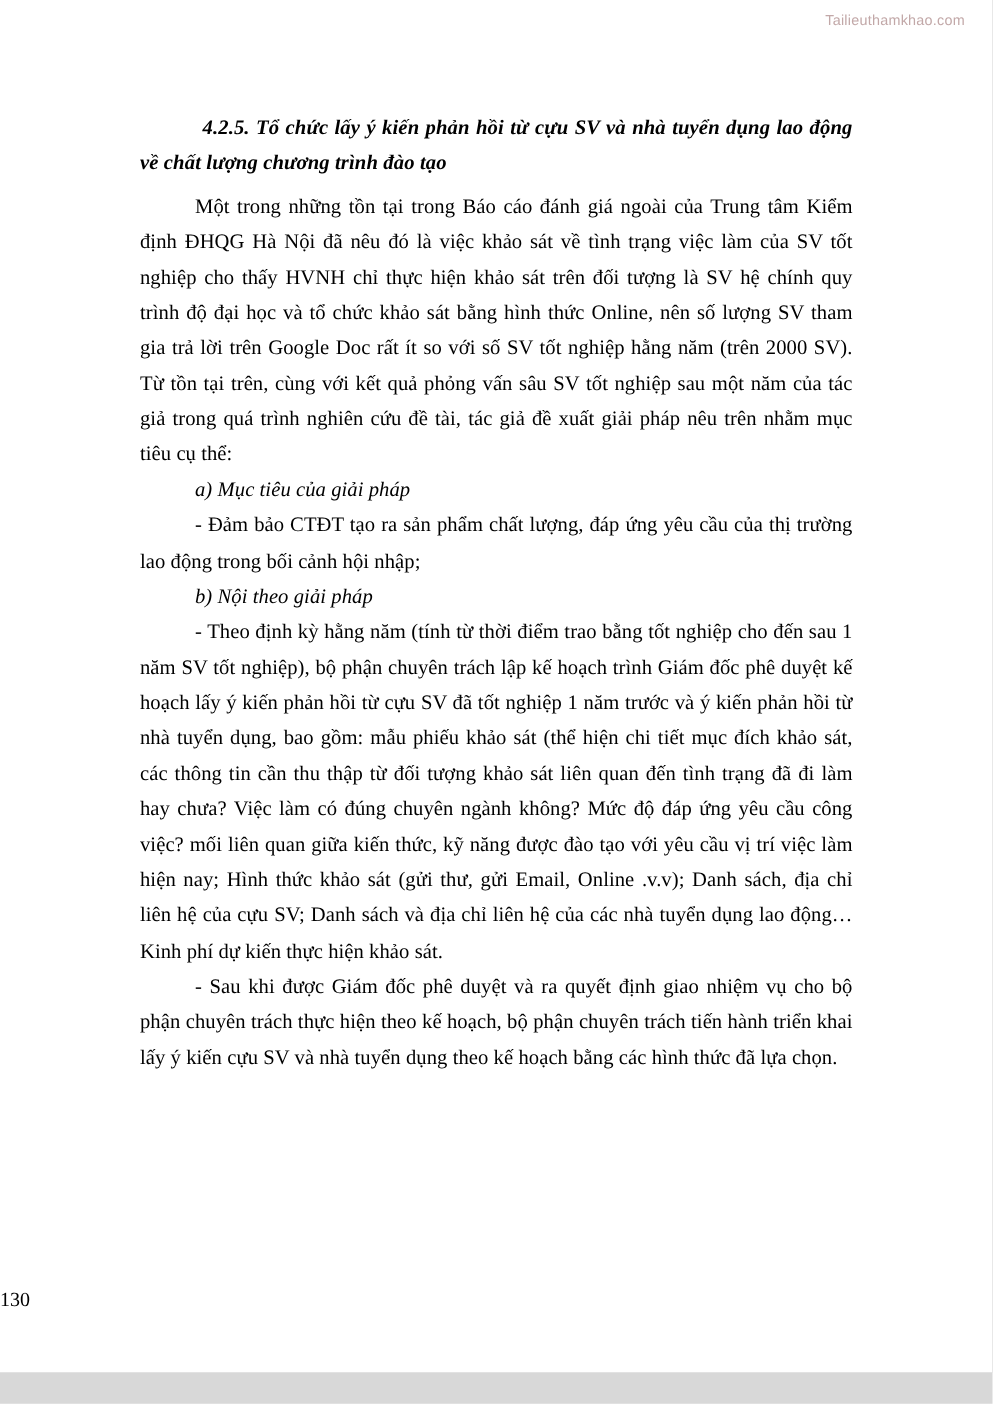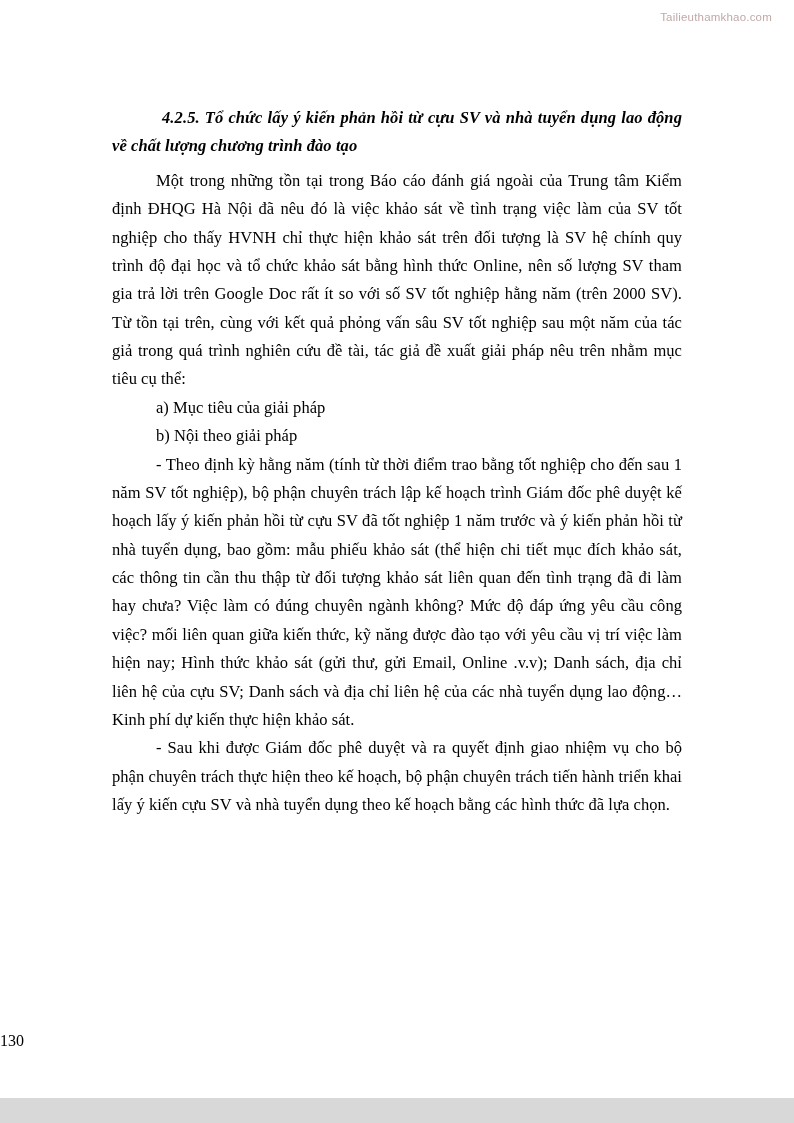--- a/index.html
+++ b/index.html
@@ -25,41 +25,41 @@
     font-family: "Liberation Sans", sans-serif;
     font-size: 11.5px;
     color: #c2a8a8;
     letter-spacing: 0.2px;
   }
   .content {
     position: absolute;
     left: 112px;
     top: 88px;
     width: 570px;
-    margin-top: 16px;
   }
   .heading {
     font-weight: bold;
     font-style: italic;
     font-size: 16.5px;
     line-height: 1.72;
     text-align: justify;
     text-indent: 50px;
     margin: 0 0 6px 0;
     letter-spacing: 0.1px;
   }
   p.body {
     font-size: 16.5px;
     line-height: 1.72;
     text-align: justify;
     text-indent: 44px;
     margin: 0;
     letter-spacing: 0.05px;
   }
   p.body.italic-lead {
+    font-style: italic;
   }
   .page-number {
     position: absolute;
     left: 0;
     right: 0;
     top: 1032px;
     font-size: 16px;
   }
 </style>
 </head>
@@ -68,20 +68,21 @@
 <div class="page">
 
   <div class="watermark">Tailieuthamkhao.com</div>
 
   <div class="content">
 
     <div class="heading">4.2.5. Tổ chức lấy ý kiến phản hồi từ cựu SV và nhà tuyển dụng lao động về chất lượng chương trình đào tạo</div>
 
     <p class="body">Một trong những tồn tại trong Báo cáo đánh giá ngoài của Trung tâm Kiểm định ĐHQG Hà Nội đã nêu đó là việc khảo sát về tình trạng việc làm của SV tốt nghiệp cho thấy HVNH chỉ thực hiện khảo sát trên đối tượng là SV hệ chính quy trình độ đại học và tổ chức khảo sát bằng hình thức Online, nên số lượng SV tham gia trả lời trên Google Doc rất ít so với số SV tốt nghiệp hằng năm (trên 2000 SV). Từ tồn tại trên, cùng với kết quả phỏng vấn sâu SV tốt nghiệp sau một năm của tác giả trong quá trình nghiên cứu đề tài, tác giả đề xuất giải pháp nêu trên nhằm mục tiêu cụ thể:</p>
     <p class="body italic-lead">a) Mục tiêu của giải pháp</p>
+    <p class="body">- Đảm bảo CTĐT tạo ra sản phẩm chất lượng, đáp ứng yêu cầu của thị trường lao động trong bối cảnh hội nhập;</p>
     <p class="body italic-lead">b) Nội theo giải pháp</p>
     <p class="body">- Theo định kỳ hằng năm (tính từ thời điểm trao bằng tốt nghiệp cho đến sau 1 năm SV tốt nghiệp), bộ phận chuyên trách lập kế hoạch trình Giám đốc phê duyệt kế hoạch lấy ý kiến phản hồi từ cựu SV đã tốt nghiệp 1 năm trước và ý kiến phản hồi từ nhà tuyển dụng, bao gồm: mẫu phiếu khảo sát (thể hiện chi tiết mục đích khảo sát, các thông tin cần thu thập từ đối tượng khảo sát liên quan đến tình trạng đã đi làm hay chưa? Việc làm có đúng chuyên ngành không? Mức độ đáp ứng yêu cầu công việc? mối liên quan giữa kiến thức, kỹ năng được đào tạo với yêu cầu vị trí việc làm hiện nay; Hình thức khảo sát (gửi thư, gửi Email, Online .v.v); Danh sách, địa chỉ liên hệ của cựu SV; Danh sách và địa chỉ liên hệ của các nhà tuyển dụng lao động… Kinh phí dự kiến thực hiện khảo sát.</p>
     <p class="body">- Sau khi được Giám đốc phê duyệt và ra quyết định giao nhiệm vụ cho bộ phận chuyên trách thực hiện theo kế hoạch, bộ phận chuyên trách tiến hành triển khai lấy ý kiến cựu SV và nhà tuyển dụng theo kế hoạch bằng các hình thức đã lựa chọn.</p>
 
   </div>
 
   <div class="page-number">130</div>
 
 </div>
 

